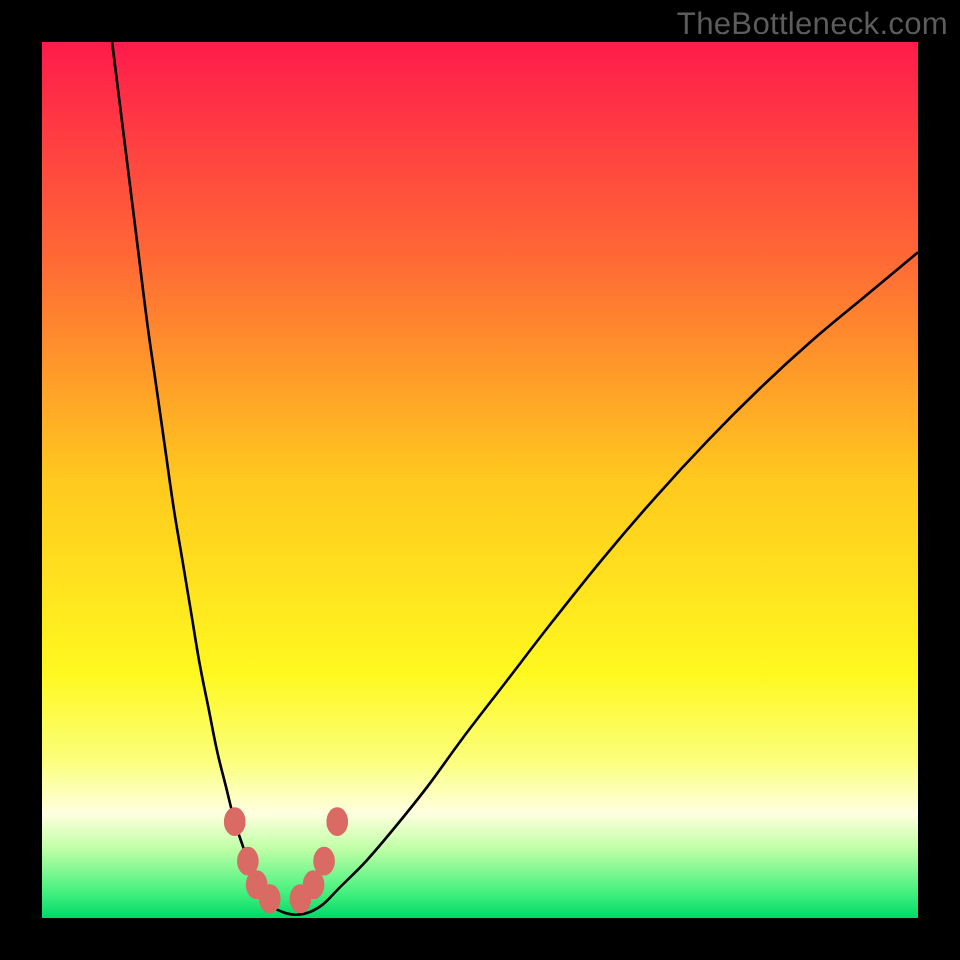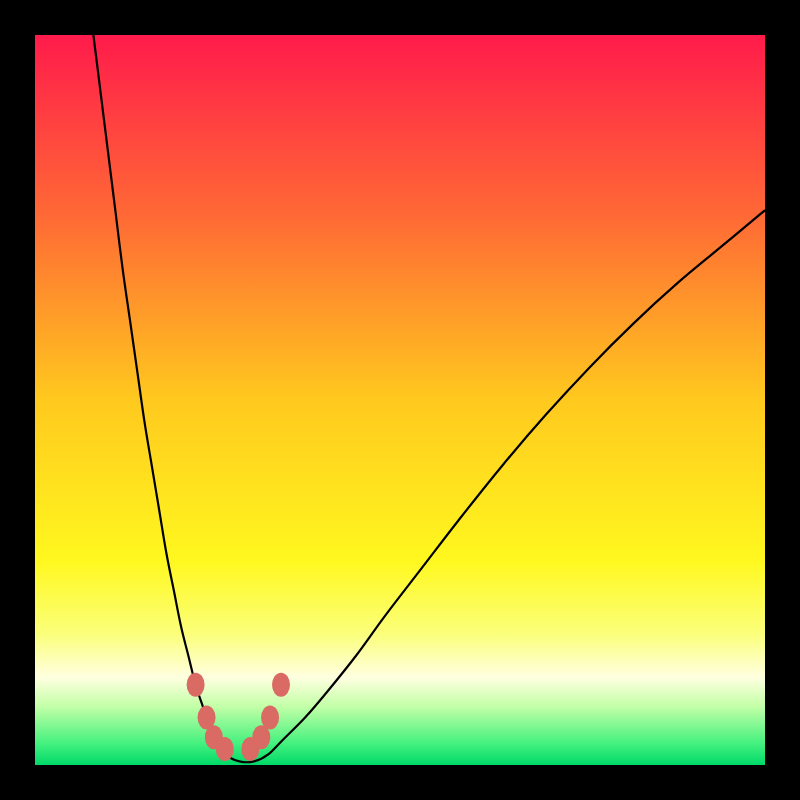--- a/index.html
+++ b/index.html
@@ -67,13 +67,14 @@
           <ellipse cx="171.55" cy="682.55" rx="9" ry="12" fill="#d96a64"></ellipse>
           <ellipse cx="178.85" cy="702.26" rx="9" ry="12" fill="#d96a64"></ellipse>
           <ellipse cx="189.80" cy="713.94" rx="9" ry="12" fill="#d96a64"></ellipse>
           <ellipse cx="215.35" cy="713.94" rx="9" ry="12" fill="#d96a64"></ellipse>
           <ellipse cx="226.30" cy="702.26" rx="9" ry="12" fill="#d96a64"></ellipse>
           <ellipse cx="235.06" cy="682.55" rx="9" ry="12" fill="#d96a64"></ellipse>
           <ellipse cx="246.01" cy="649.70" rx="9" ry="12" fill="#d96a64"></ellipse>
         </g>
     </svg>
   </div>
+  <div class="watermark">TheBottleneck.com</div>
 </div>
 
 </body></html>

